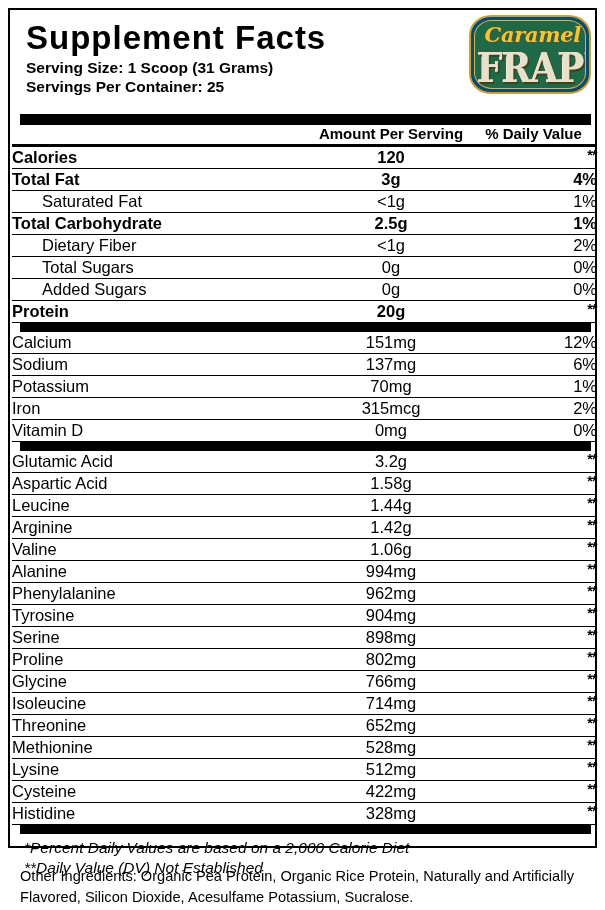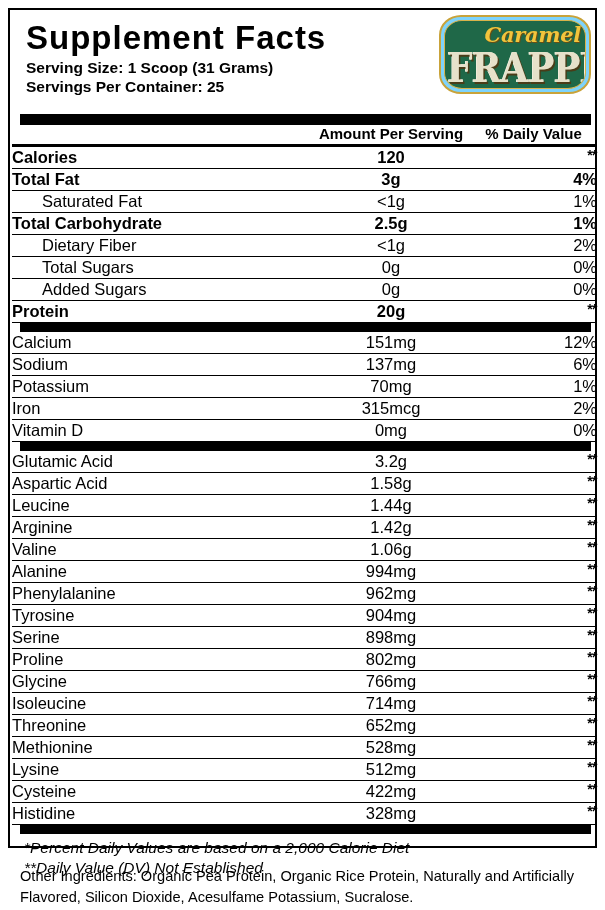--- a/index.html
+++ b/index.html
@@ -48,24 +48,24 @@
     font-weight: bold;
     line-height: 19px;
     margin-left: 6px;
   }
 
   
   .logo {
     position: absolute;
     right: 4px;
     top: 5px;
-    width: 152px;
+    width: 122px;
     height: 79px;
     border-radius: 22px/20px;
-    background: #7dd3fc;
+    background: #0c4a6e;
     border: 2px solid #c9a33a;
     box-sizing: border-box;
     padding: 3px;
   }
   .logo-inner {
     width: 100%;
     height: 100%;
     border-radius: 18px/16px;
     background: #1f6848;
     border: 1.5px solid #d9b34a;

